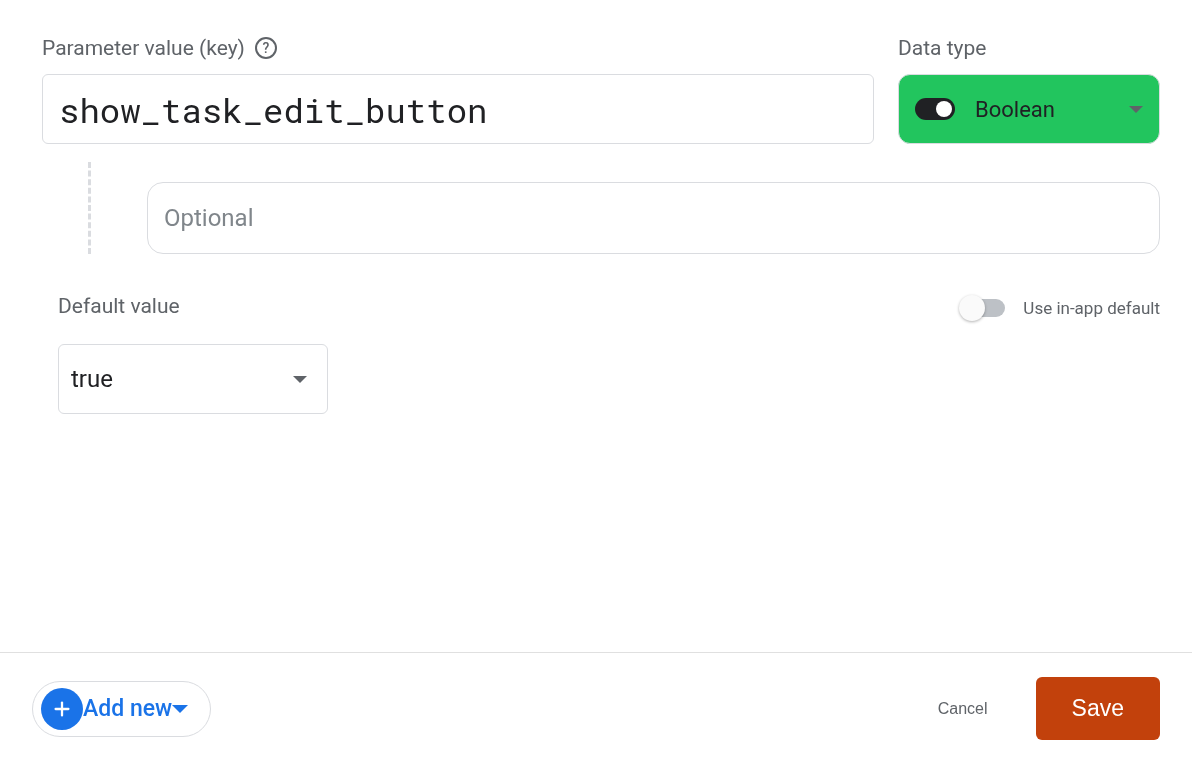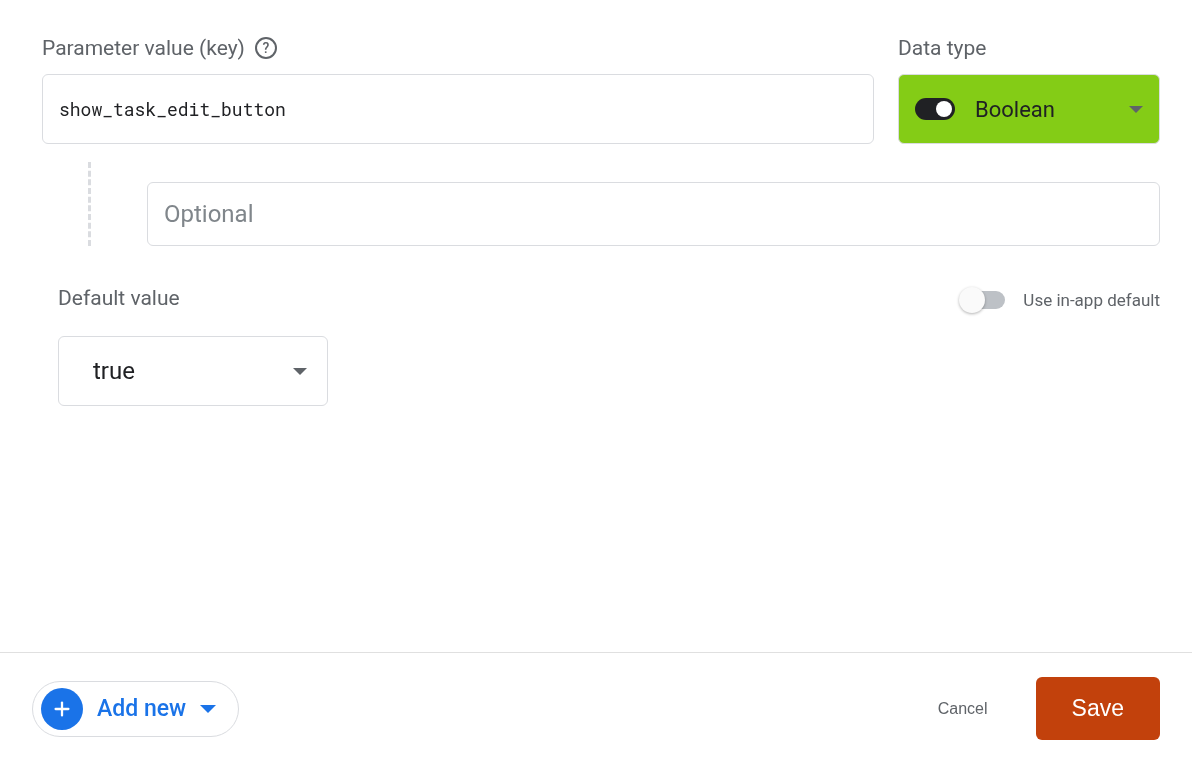--- a/index.html
+++ b/index.html
@@ -53,39 +53,39 @@
       font-weight: 500;
       color: #5f6368;
       cursor: pointer;
     }
     .text-input {
       width: 100%;
       height: 70px;
       border: 1px solid #dadce0;
       border-radius: 6px;
       padding: 0 16px;
-      font-size: 18px;
+      font-size: 34px;
       font-family: 'Roboto Mono', 'Courier New', monospace;
       color: #202124;
       outline: none;
     }
     .text-input::placeholder {
       color: #80868b;
     }
     .select {
       width: 100%;
       height: 70px;
       border: 1px solid #dadce0;
-      border-radius: 6px;
+      border-radius: 12px;
       padding: 0 16px;
       display: flex;
       align-items: center;
       justify-content: space-between;
       cursor: pointer;
-      background: #84cc16;
+      background: #22c55e;
     }
     .select-inner {
       display: flex;
       align-items: center;
       gap: 20px;
     }
     .boolean-icon-pill {
       width: 40px;
       height: 22px;
       background: #202124;
@@ -128,23 +128,23 @@
       flex: 1;
       padding-top: 20px;
     }
     .desc-label {
       font-size: 21px;
       color: #5f6368;
       margin-bottom: 14px;
     }
     .desc-input {
       width: 100%;
-      height: 64px;
-      border: 1px solid #dadce0;
-      border-radius: 6px;
+      height: 72px;
+      border: 1px solid #dadce0;
+      border-radius: 16px;
       padding: 0 16px;
       font-size: 24px;
       font-family: Roboto, Arial, sans-serif;
       color: #202124;
       outline: none;
     }
     .desc-input::placeholder {
       color: #80868b;
     }
     .default-section {
@@ -161,21 +161,21 @@
     .default-label {
       font-size: 21px;
       color: #5f6368;
       margin-bottom: 26px;
     }
     .default-select {
       width: 270px;
       height: 70px;
       border: 1px solid #dadce0;
       border-radius: 6px;
-      padding: 0 20px 0 34px;
+      padding: 0 20px 0 12px;
       display: flex;
       align-items: center;
       justify-content: space-between;
       cursor: pointer;
       background: #fff;
     }
     .default-select-text {
       font-size: 24px;
       color: #202124;
     }
@@ -215,21 +215,20 @@
       right: 0;
       border-top: 1px solid #e0e0e0;
       padding: 24px 32px;
       display: flex;
       justify-content: space-between;
       align-items: center;
     }
     .add-new-btn {
       display: flex;
       align-items: center;
-      gap: 14px;
       border: 1px solid #dadce0;
       border-radius: 30px;
       padding: 6px 22px 6px 8px;
       cursor: pointer;
       background: #fff;
     }
     .plus-circle {
       width: 42px;
       height: 42px;
       background: #1a73e8;

